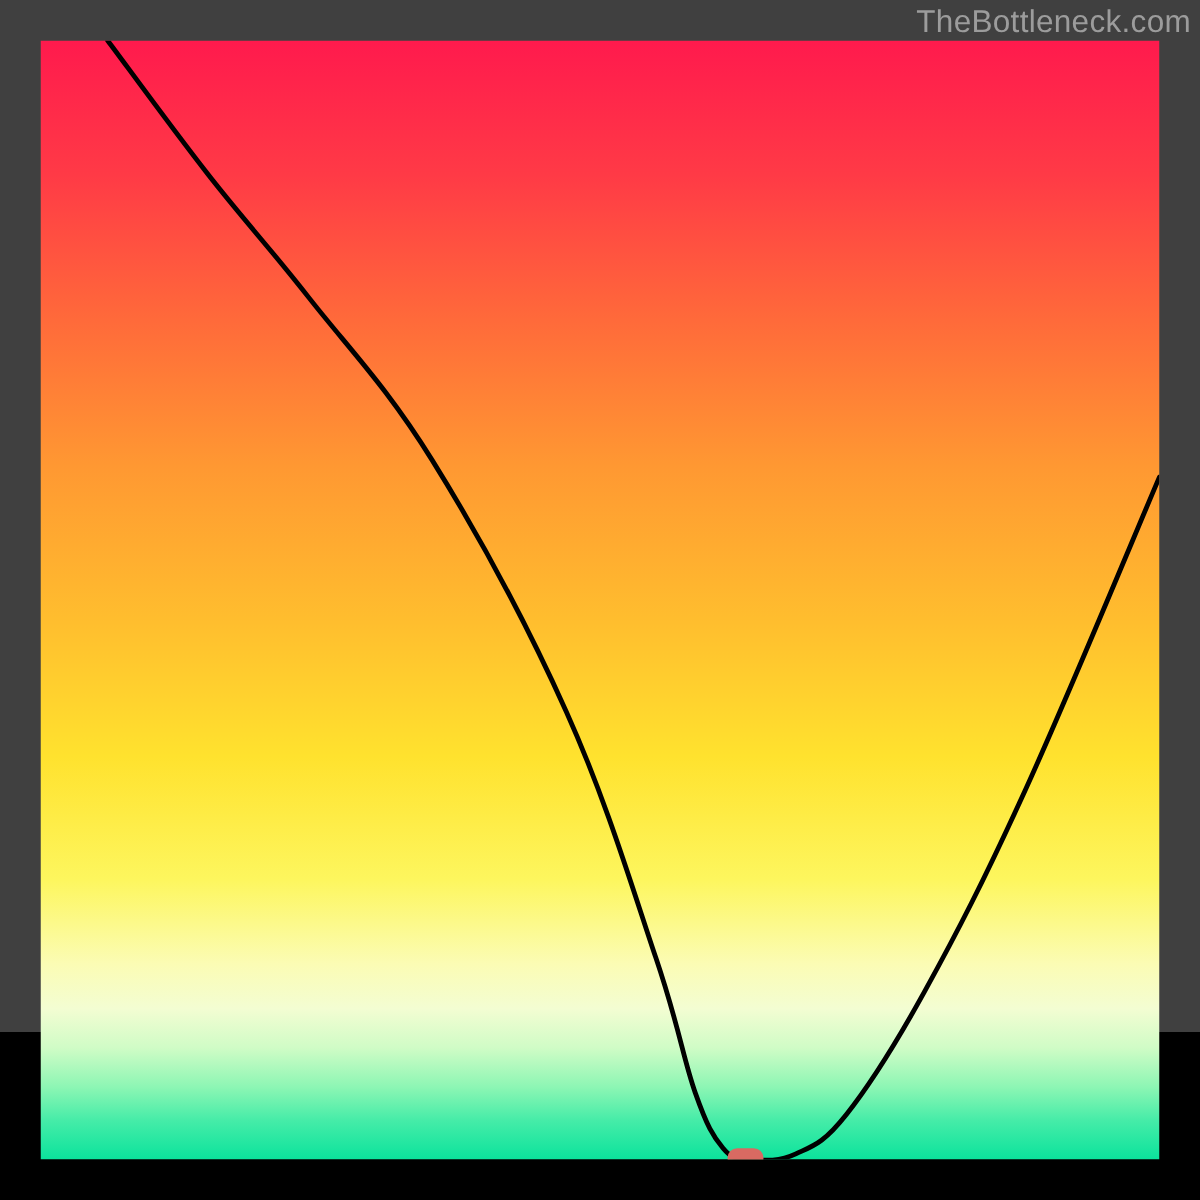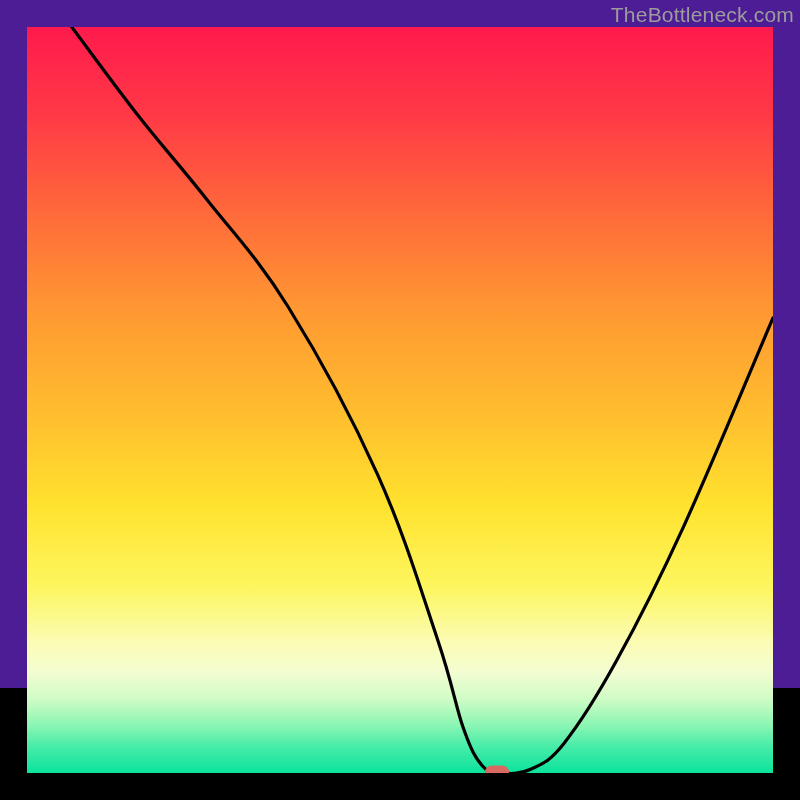--- a/index.html
+++ b/index.html
@@ -10,21 +10,21 @@
     background: #000;
     overflow: hidden;
     font-family: Arial, Helvetica, sans-serif;
   }
   .frame {
     position: absolute;
     left: 0;
     top: 0;
     width: 800px;
     height: 688px;
-    background: #4c1d95;
+    background: #404040;
   }
   .plot {
     position: absolute;
     left: 27px;
     top: 27px;
     width: 746px;
     height: 746px;
     overflow: hidden;
   }
   .gradient {

